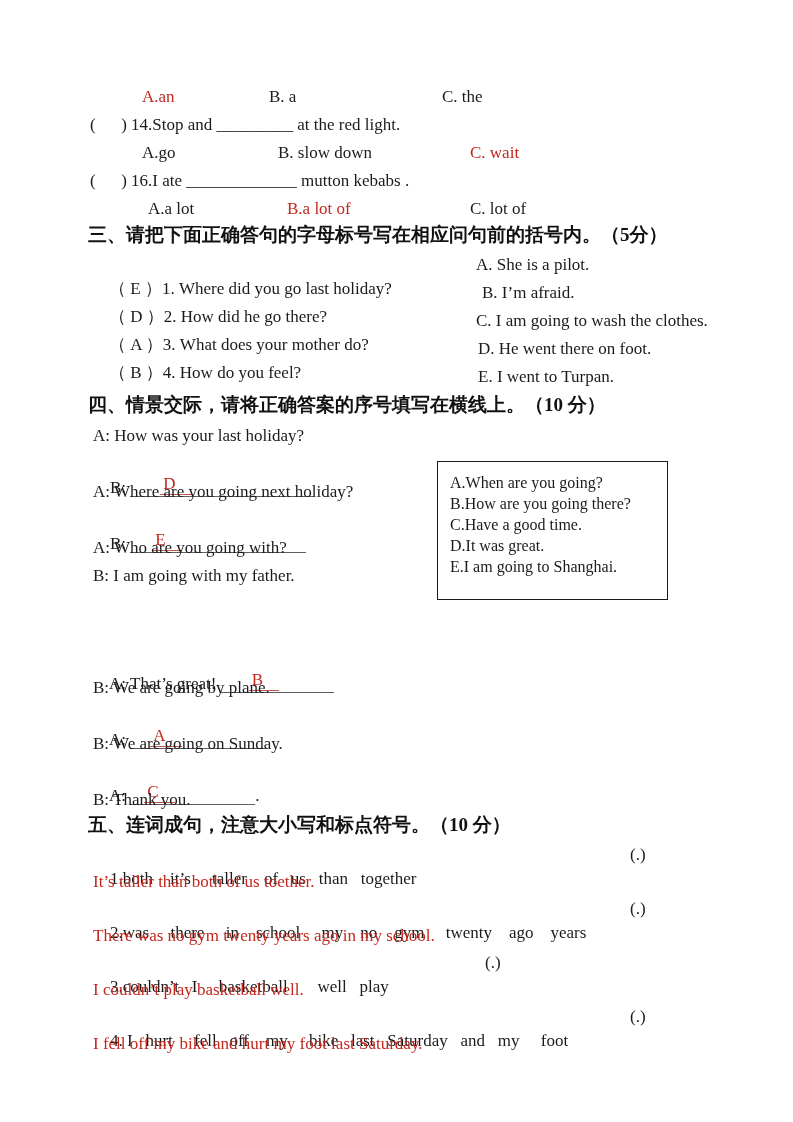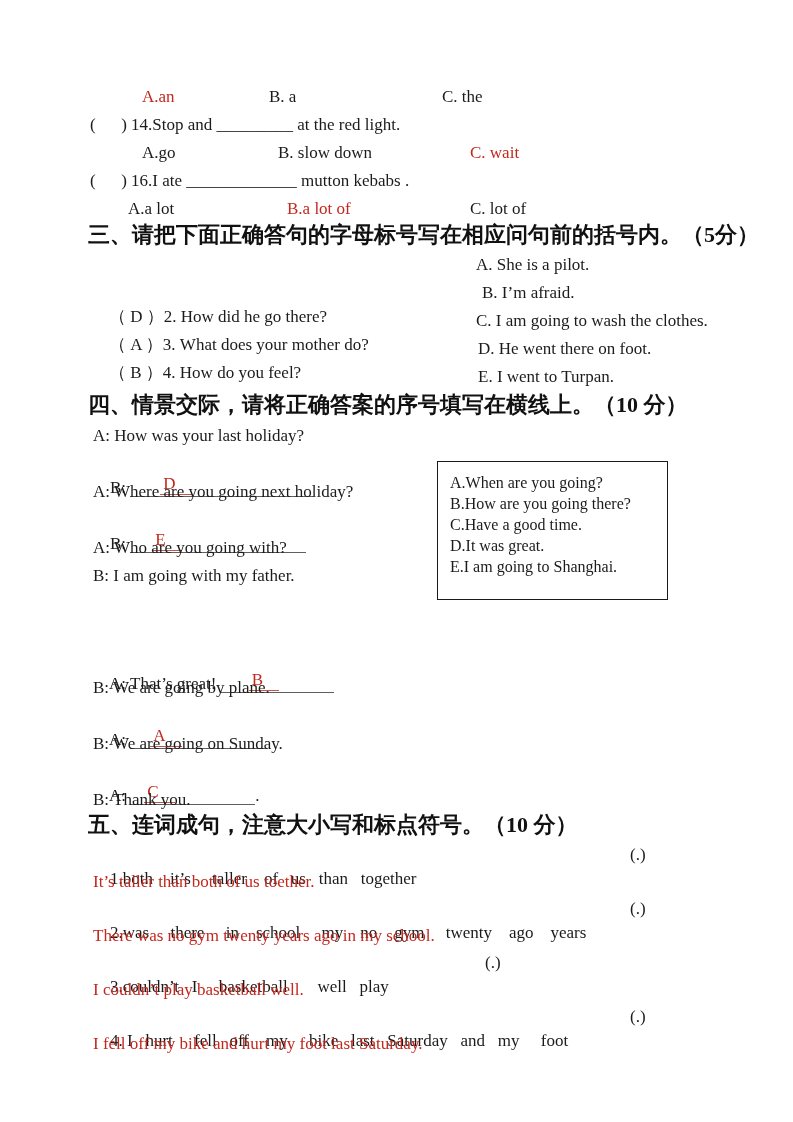--- a/index.html
+++ b/index.html
@@ -15,21 +15,21 @@
   .line{
     position:absolute;
     white-space:pre;
     line-height:24px;
     height:24px;
   }
   .opt{position:absolute;top:0;white-space:pre;}
   .red{color:#c3271e;}
   .title{
     font-weight:700;
-    font-size:22px;
+    font-size:19px;
     line-height:25px;
     height:25px;
     color:#111111;
   }
   .mans{position:absolute;top:0;white-space:pre;}
   .blank{
     display:inline-block;
     position:relative;
     height:19px;
     border-bottom:1.5px solid #5f5f5f;
@@ -68,28 +68,29 @@
     <span class="opt" style="left:442px">C. the</span>
   </div>
   <div class="line" style="top:113px;left:90px">(      ) 14.Stop and _________ at the red light.</div>
   <div class="line" style="top:141px;left:0">
     <span class="opt" style="left:142px">A.go</span>
     <span class="opt" style="left:278px">B. slow down</span>
     <span class="opt red" style="left:470px">C. wait</span>
   </div>
   <div class="line" style="top:169px;left:90px">(      ) 16.I ate _____________ mutton kebabs .</div>
   <div class="line" style="top:197px;left:0">
-    <span class="opt" style="left:128px">A.a lot</span>
+    <span class="opt" style="left:148px">A.a lot</span>
     <span class="opt red" style="left:287px">B.a lot of</span>
     <span class="opt" style="left:470px">C. lot of</span>
   </div>
 
   <div class="line title" style="top:222px;left:88px">三、请把下面正确答句的字母标号写在相应问句前的括号内。（5分）</div>
 
   <div class="line" style="top:253px;left:92px">
+    <span>（ E ）1. Where did you go last holiday?</span>
     <span class="mans" style="left:384px">A. She is a pilot.</span>
   </div>
   <div class="line" style="top:281px;left:92px">
     <span>（ D ）2. How did he go there?</span>
     <span class="mans" style="left:390px">B. I’m afraid.</span>
   </div>
   <div class="line" style="top:309px;left:92px">
     <span>（ A ）3. What does your mother do?</span>
     <span class="mans" style="left:384px">C. I am going to wash the clothes.</span>
   </div>

